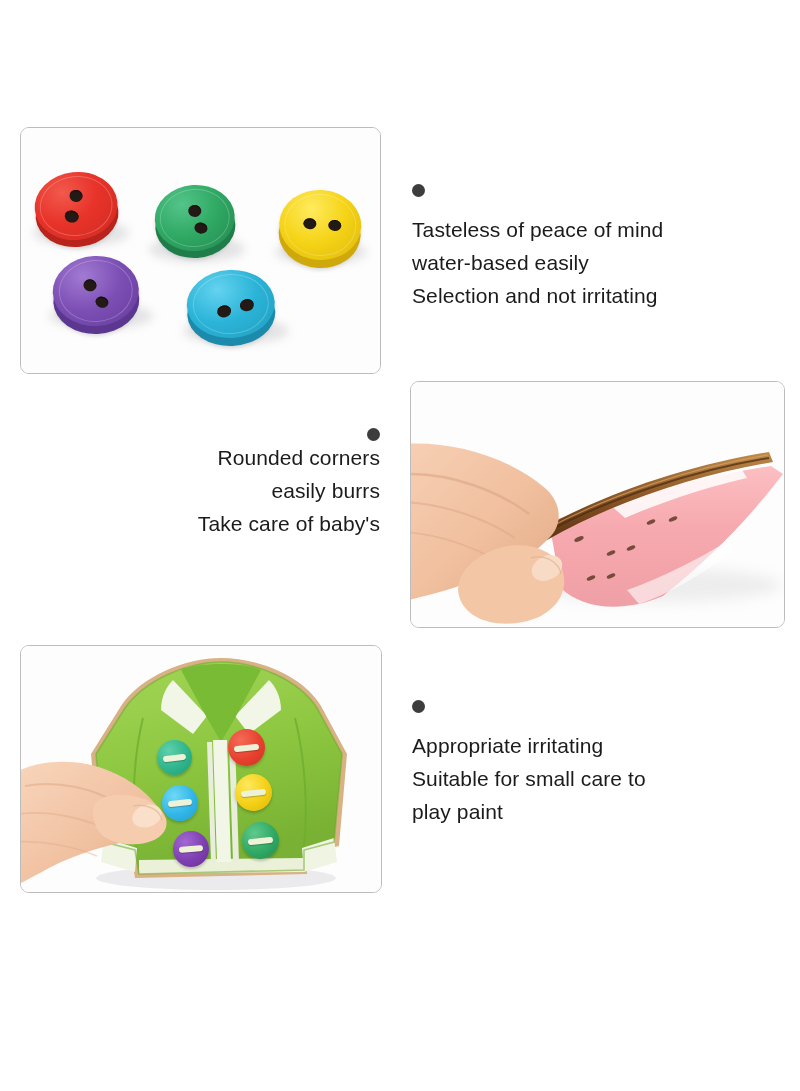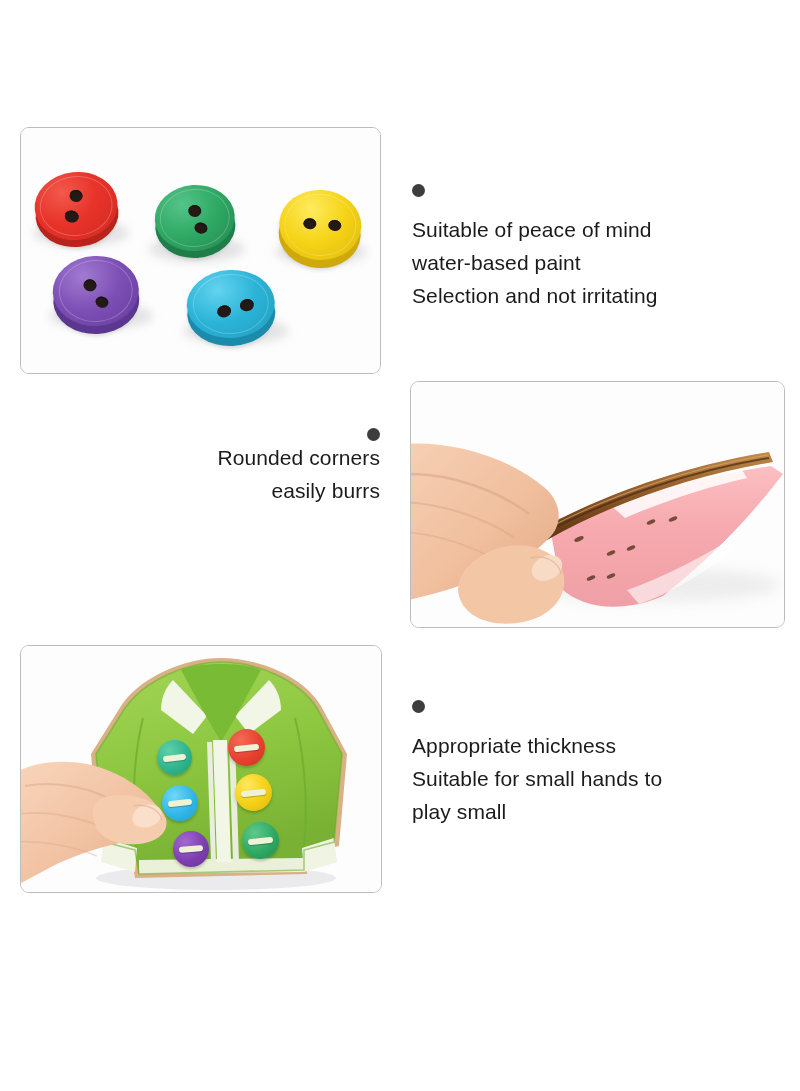--- a/index.html
+++ b/index.html
@@ -140,31 +140,32 @@
         <div class="hole" style="left:30px;top:35px;width:14px;height:12px;transform:rotate(-8deg);"></div>
         <div class="hole" style="left:53px;top:30px;width:14px;height:12px;transform:rotate(-8deg);"></div>
       </div>
 
     </div>
   </div>
 
   <div class="textblock" style="left:412px;top:184px;width:330px;">
     <span class="bullet"></span>
     <div class="lines align-left" style="margin-top:16px;">
-      <div>Suitable of peace of mind</div>
-      <div>water-based paint</div>
+      <div>Tasteless of peace of mind</div>
+      <div>water-based easily</div>
       <div>Selection and not irritating</div>
     </div>
   </div>
 
   <div class="textblock" style="left:140px;top:428px;width:240px;">
     <span class="bullet" style="margin-left:auto;float:right;"></span>
     <div class="lines align-right" style="clear:both;">
       <div>Rounded corners</div>
       <div>easily burrs</div>
+      <div>Take care of baby's</div>
     </div>
   </div>
 
   <div class="panel" style="left:410px;top:381px;width:375px;height:247px;">
     <div class="photo">
 
       <div style="position:absolute;left:120px;top:186px;width:250px;height:34px;border-radius:50%;background:rgba(180,180,185,.22);filter:blur(7px);"></div>
 
       <svg width="375" height="247" viewBox="0 0 375 247" style="position:absolute;left:0;top:0;">
         <defs>
@@ -308,19 +309,19 @@
       <div class="jacket-btn" style="left:221px;top:176px;width:37px;height:37px;background:radial-gradient(circle at 34% 30%, #5ec98c 0%, #2fa964 55%, #248a50 100%);">
         <div class="lace" style="left:6px;top:16px;width:25px;height:6px;transform:rotate(-6deg);"></div>
       </div>
 
     </div>
   </div>
 
   <div class="textblock" style="left:412px;top:700px;width:340px;">
     <span class="bullet"></span>
     <div class="lines align-left" style="margin-top:16px;">
-      <div>Appropriate thickness</div>
-      <div>Suitable for small hands to</div>
-      <div>play small</div>
+      <div>Appropriate irritating</div>
+      <div>Suitable for small care to</div>
+      <div>play paint</div>
     </div>
   </div>
 
 </div>
 
 </body></html>

